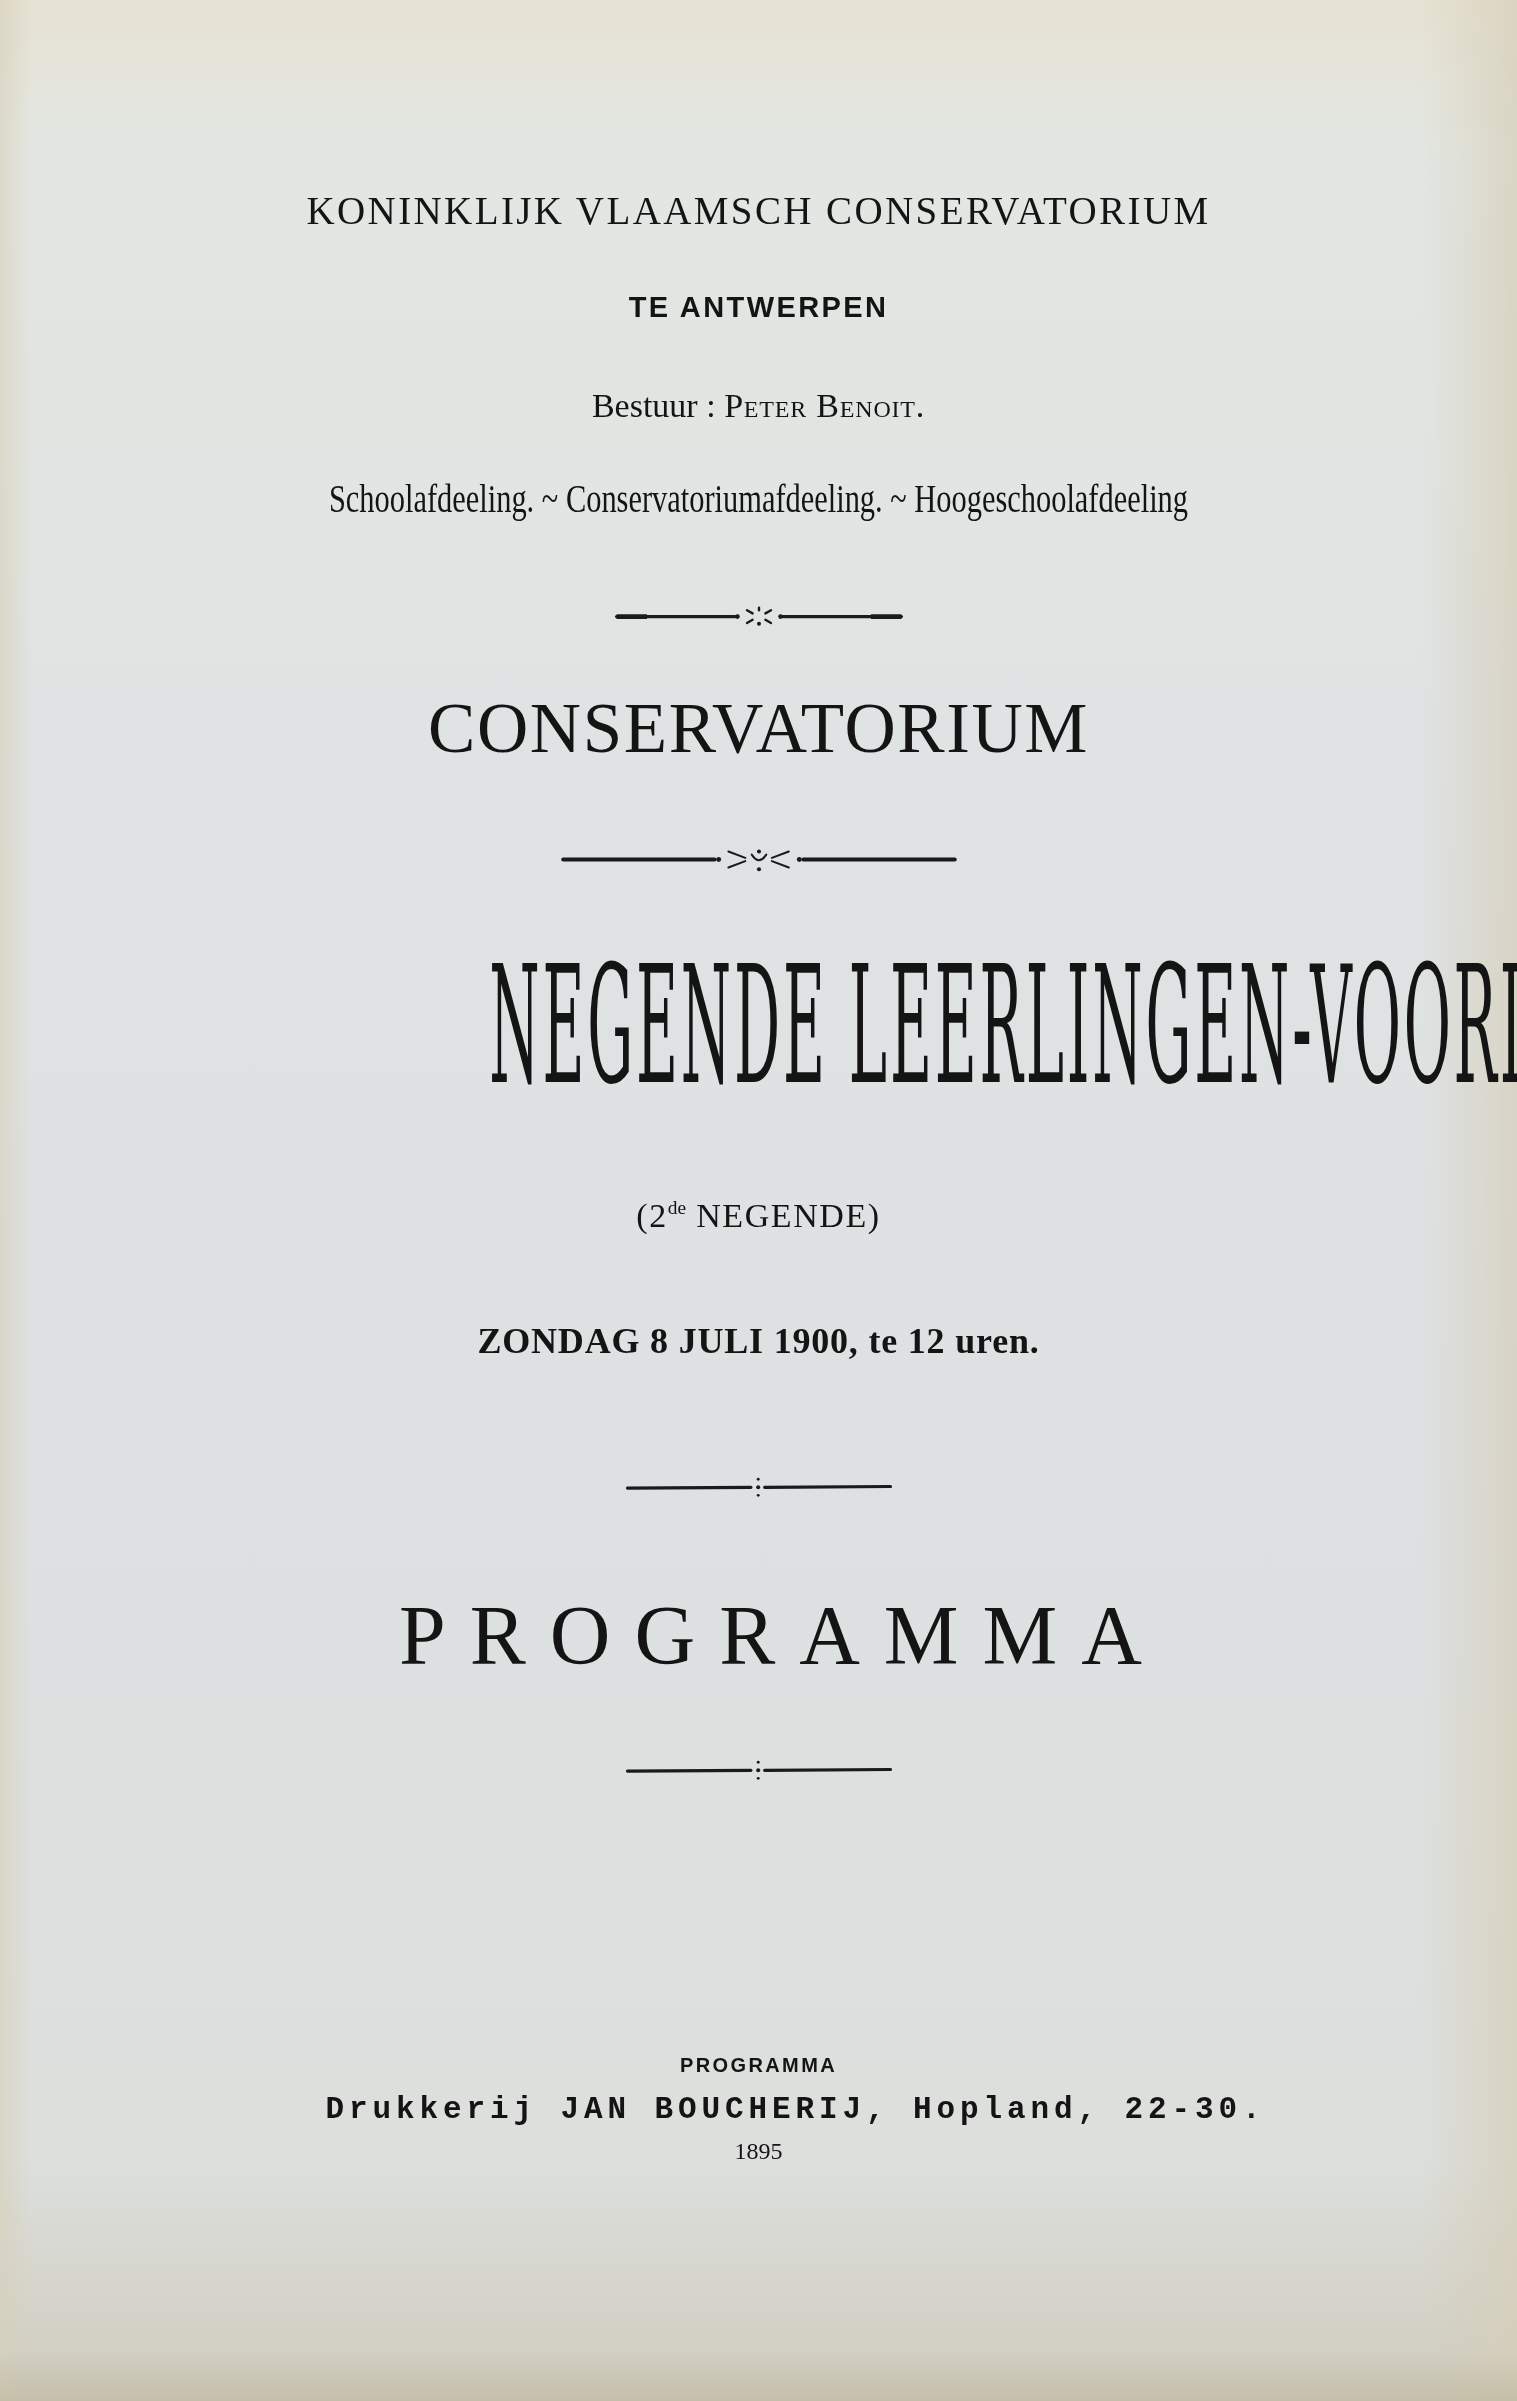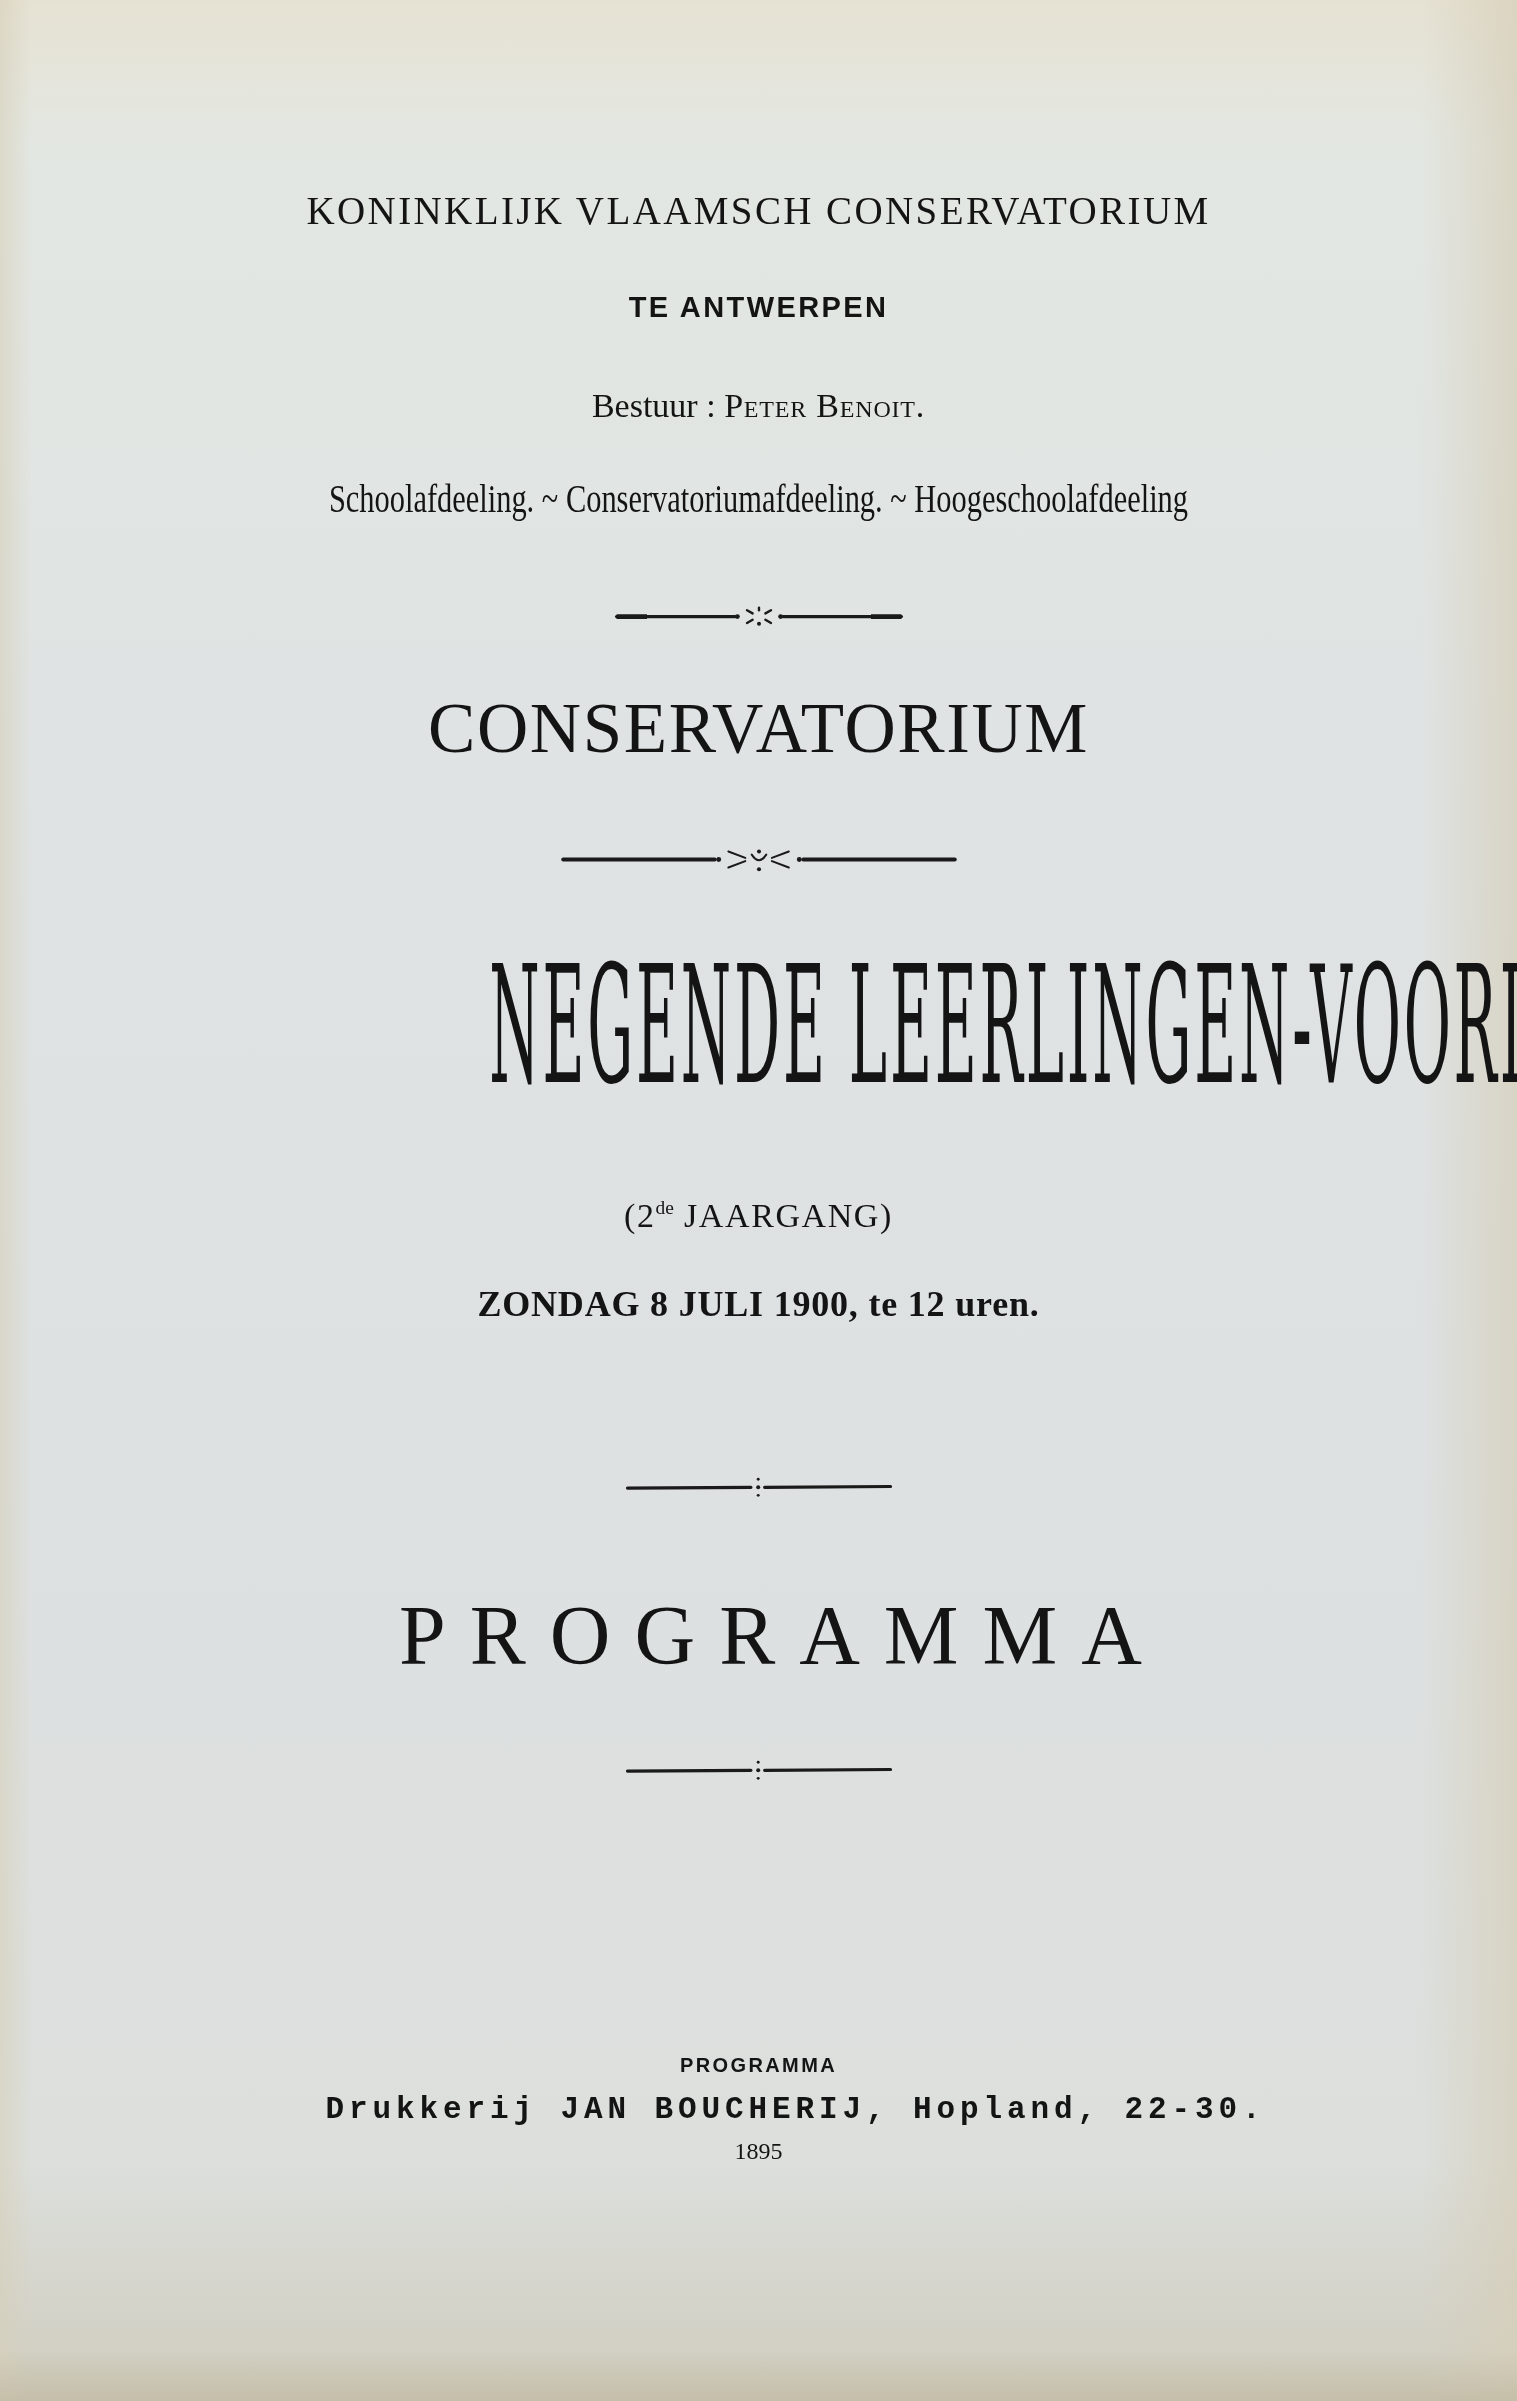--- a/index.html
+++ b/index.html
@@ -48,21 +48,21 @@
   #orn-4 { top: 1759px; width: 267px; height: 22.6px; }
 
   #l-section { top: 688px; font-size: 71px; letter-spacing: 1.6px; }
   #l-title {
     top: 945px; font-size: 162px; line-height: 162px;
     transform: scaleX(0.355); transform-origin: center;
     letter-spacing: 8px;
   }
   #l-year { top: 1197px; font-size: 34px; letter-spacing: 1.6px; }
   #l-year sup { font-size: 19.4px; vertical-align: 13px; letter-spacing: 0; }
-  #l-date { top: 1283px; font-size: 36px; font-weight: bold; letter-spacing: 0.8px; }
+  #l-date { top: 1320px; font-size: 36px; font-weight: bold; letter-spacing: 0.8px; }
   #l-program { top: 1587px; font-size: 84px; letter-spacing: 24px; padding-left: 24px; }
 
   #l-imprint-city { top: 2054px; font-size: 20px; letter-spacing: 2.4px; font-weight: bold; }
   #l-printer { top: 2092px; font-size: 31px; letter-spacing: 4.9px; font-weight: bold; }
   #l-imprint-year { top: 2138px; font-size: 24px; }
 </style>
 </head>
 <body>
 
 <div class="edge-left"></div>
@@ -110,21 +110,21 @@
     <path d="M236 12 Q245 26 254 12"></path>
   </g>
   <circle cx="245" cy="8" r="2.5" fill="#1a1a1a"></circle>
   <circle cx="245" cy="30" r="2.5" fill="#1a1a1a"></circle>
   <circle cx="295" cy="18" r="3" fill="#1a1a1a"></circle>
   <path d="M300 18 L488 18" stroke="#1a1a1a" stroke-width="5" stroke-linecap="round"></path>
 </svg>
 
 <div id="l-title" class="line serif">NEGENDE LEERLINGEN-VOORDRACHT</div>
 
-<div id="l-year" class="line lserif"><span>(</span><span>2</span><sup>de</sup><span> JAARGANG)</span></div>
+<div id="l-year" class="line lserif"><span>(</span><span>2</span><sup>de</sup><span> NEGENDE)</span></div>
 
 <div id="l-date" class="line lserif">ZONDAG 8 JULI 1900,  te 12 uren.</div>
 
 <svg id="orn-3" class="ornament" viewBox="0 0 330 28">
   <path d="M2 15 L155 14" stroke="#1a1a1a" stroke-width="4" stroke-linecap="round"></path>
   <path d="M172 14 L328 13" stroke="#1a1a1a" stroke-width="4" stroke-linecap="round"></path>
   <circle cx="164" cy="4" r="1.8" fill="#1a1a1a"></circle>
   <circle cx="164" cy="14" r="2.5" fill="#1a1a1a"></circle>
   <circle cx="164" cy="24" r="1.8" fill="#1a1a1a"></circle>
 </svg>

